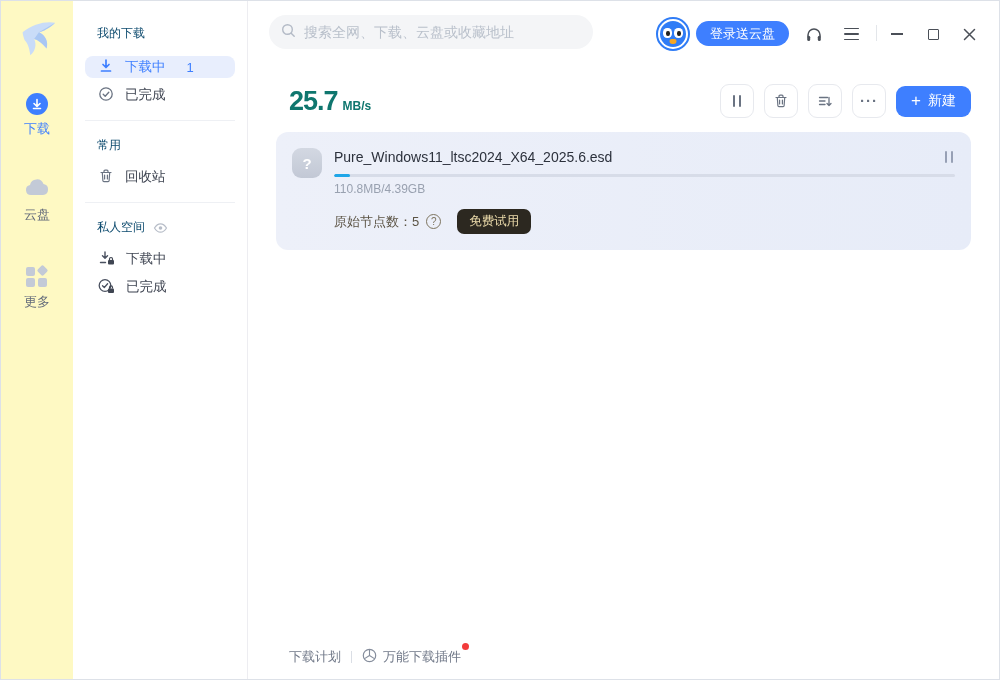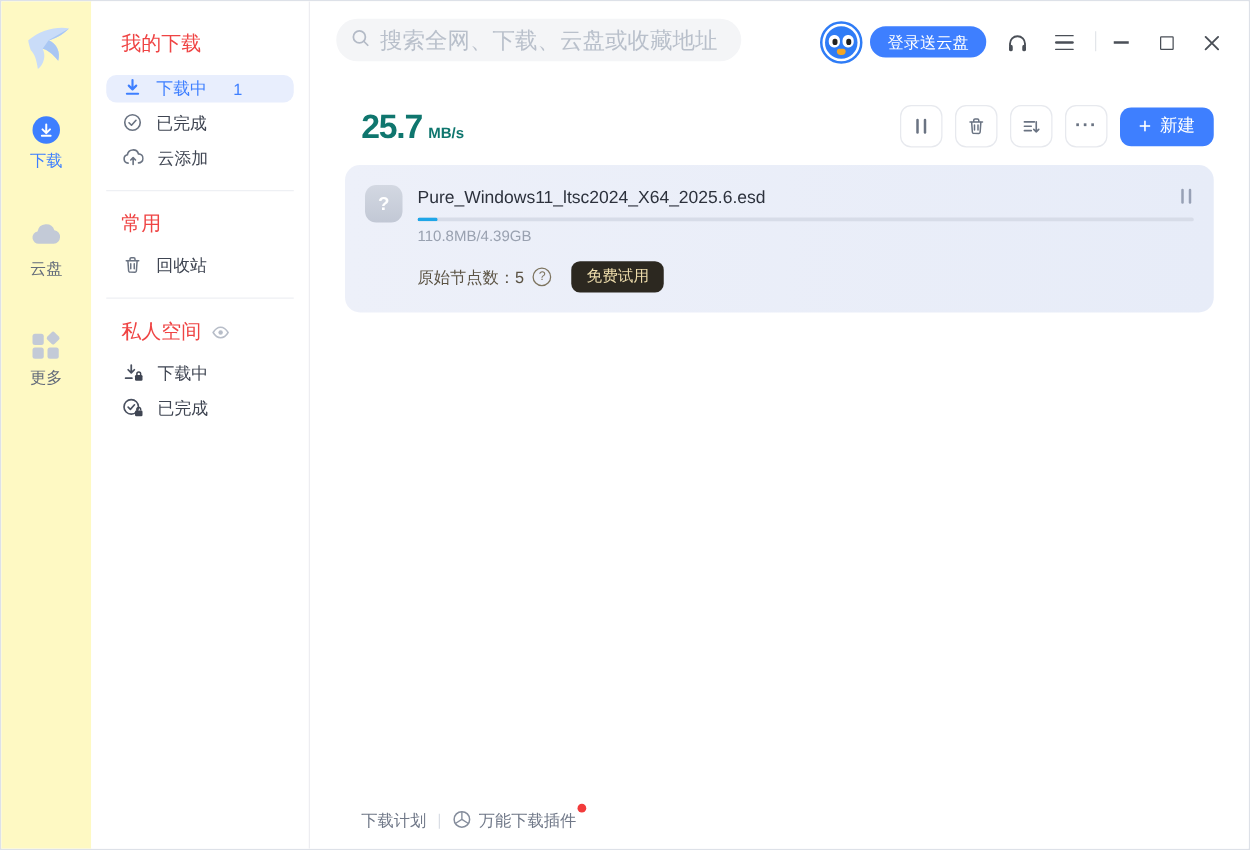--- a/index.html
+++ b/index.html
@@ -17,34 +17,34 @@
   .ri-cloud { margin-top:40px; }
   .ri-more { margin-top:42px; }
   .dl-circle { width:22px; height:22px; border-radius:50%; background:#3e7fff; display:grid; place-items:center; }
   .grid-ic { width:22px; height:22px; position:relative; }
   .grid-ic i { position:absolute; width:9px; height:9px; background:#c3cad7; border-radius:2px; }
   .grid-ic i.g1{ left:0; top:1px; } .grid-ic i.g3{ left:0; top:12px; } .grid-ic i.g4{ left:12px; top:12px; }
   .grid-ic i.g2{ left:12px; top:0; transform:rotate(45deg) scale(.92); border-radius:2px; }
 
   
   .sidebar { width:175px; flex:0 0 175px; background:#fff; border-right:1px solid #ededf1; padding-top:24px; }
-  .sec-title { margin:0 0 0 24px; font-size:16px; color:#ef4444; display:flex; align-items:center; gap:8px; }
+  .sec-title { margin:0 0 0 24px; font-size:12px; color:#0c4a6e; display:flex; align-items:center; gap:8px; }
   .side-item { margin:6px 12px; height:22px; display:flex; align-items:center; gap:11px; padding-left:13px; border-radius:8px; cursor:pointer; color:#3f4552; font-size:13.5px; }
   .side-item.active { background:#e8eefd; color:#3e7fff; }
   .side-item .count { color:#3e7fff; margin-left:10px; font-size:13px; }
   .side-divider { height:1px; background:#eef0f4; margin:14px 12px 0 12px; }
   .mt14{margin-top:14px;} .mt4{margin-top:4px;} .mt2{margin-top:2px;} .mt16{margin-top:16px;} .mt12{margin-top:12px;}
   .eye-ic { display:inline-flex; }
 
   
   .main { flex:1; position:relative; background:#fff; }
 
   .topbar { position:relative; height:64px; }
   .search { position:absolute; left:21px; top:14px; width:324px; height:34px; background:#f4f5f7; border-radius:17px; display:flex; align-items:center; padding:0 12px; gap:8px; }
-  .search input { border:none; outline:none; background:transparent; font-size:18px; color:#3c4350; width:100%; font-family:inherit; }
+  .search input { border:none; outline:none; background:transparent; font-size:14px; color:#3c4350; width:100%; font-family:inherit; }
   .search input::placeholder { color:#b9c0cb; }
   .avatar { position:absolute; left:408px; top:16px; width:34px; height:34px; border-radius:50%; border:2px solid #2f7cf6; background:#fff; display:grid; place-items:center; cursor:pointer; }
   .penguin { width:26px; height:26px; border-radius:50%; background:#2f7cf6; position:relative; overflow:hidden; }
   .penguin .peye { position:absolute; top:7px; width:9px; height:10px; background:#fff; border-radius:45%; }
   .penguin .peye.l{ left:3px; } .penguin .peye.r{ right:3px; }
   .penguin .ppupil { position:absolute; top:3px; width:3.5px; height:4.5px; background:#222; border-radius:50%; left:3px; }
   .penguin .beak { position:absolute; left:50%; transform:translateX(-50%); bottom:3px; width:7px; height:5px; background:#f5a623; border-radius:2px 2px 3px 3px; }
   .login-btn { position:absolute; left:448px; top:20px; height:25px; padding:0 14px; border:none; border-radius:13px; background:#3e7fff; color:#fff; font-size:13px; font-family:inherit; cursor:pointer; }
   .tb-ic { position:absolute; top:24px; width:18px; height:18px; display:grid; place-items:center; cursor:pointer; }
   .tb-headset{ left:557px; } .tb-menu{ left:594px; }
@@ -148,29 +148,20 @@
     <div class="side-item mt4">
       <span>
         <svg width="16" height="16" viewBox="0 0 16 16">
             <circle cx="8" cy="8" r="6.2" stroke="#6a7382" stroke-width="1.3" fill="none"></circle>
             <path d="M5.2 8.2l2 2 3.6-4" stroke="#6a7382" stroke-width="1.3" fill="none" stroke-linecap="round" stroke-linejoin="round"></path>
           </svg>
       </span>
       <span>已完成</span>
     </div>
 
-    <div class="side-item mt2">
-      <span>
-        <svg width="17" height="16" viewBox="0 0 17 16">
-            <path d="M4.5 12.5 a3.4 3.4 0 0 1 -0.6-6.7 a4.6 4.6 0 0 1 8.9-0.7 a3.6 3.6 0 0 1 0 7.2" stroke="#6a7382" stroke-width="1.3" fill="none" stroke-linecap="round"></path>
-            <path d="M8.5 13.5V8.5 M6.6 10l1.9-1.9 1.9 1.9" stroke="#6a7382" stroke-width="1.3" fill="none" stroke-linecap="round" stroke-linejoin="round"></path>
-          </svg>
-      </span>
-      <span>云添加</span>
-    </div>
 
     <div class="side-divider"></div>
 
     <div class="sec-title mt16">常用</div>
 
     <div class="side-item mt12">
       <span>
         <svg width="16" height="16" viewBox="0 0 16 16">
             <path d="M3 4.5h10 M6 4.5V3.2a1 1 0 0 1 1-1h2a1 1 0 0 1 1 1v1.3 M4.3 4.5l0.6 8.3a1 1 0 0 0 1 0.9h4.2a1 1 0 0 0 1-0.9l0.6-8.3 M6.6 7v4 M9.4 7v4" stroke="#6a7382" stroke-width="1.2" fill="none" stroke-linecap="round" stroke-linejoin="round"></path>
           </svg>

